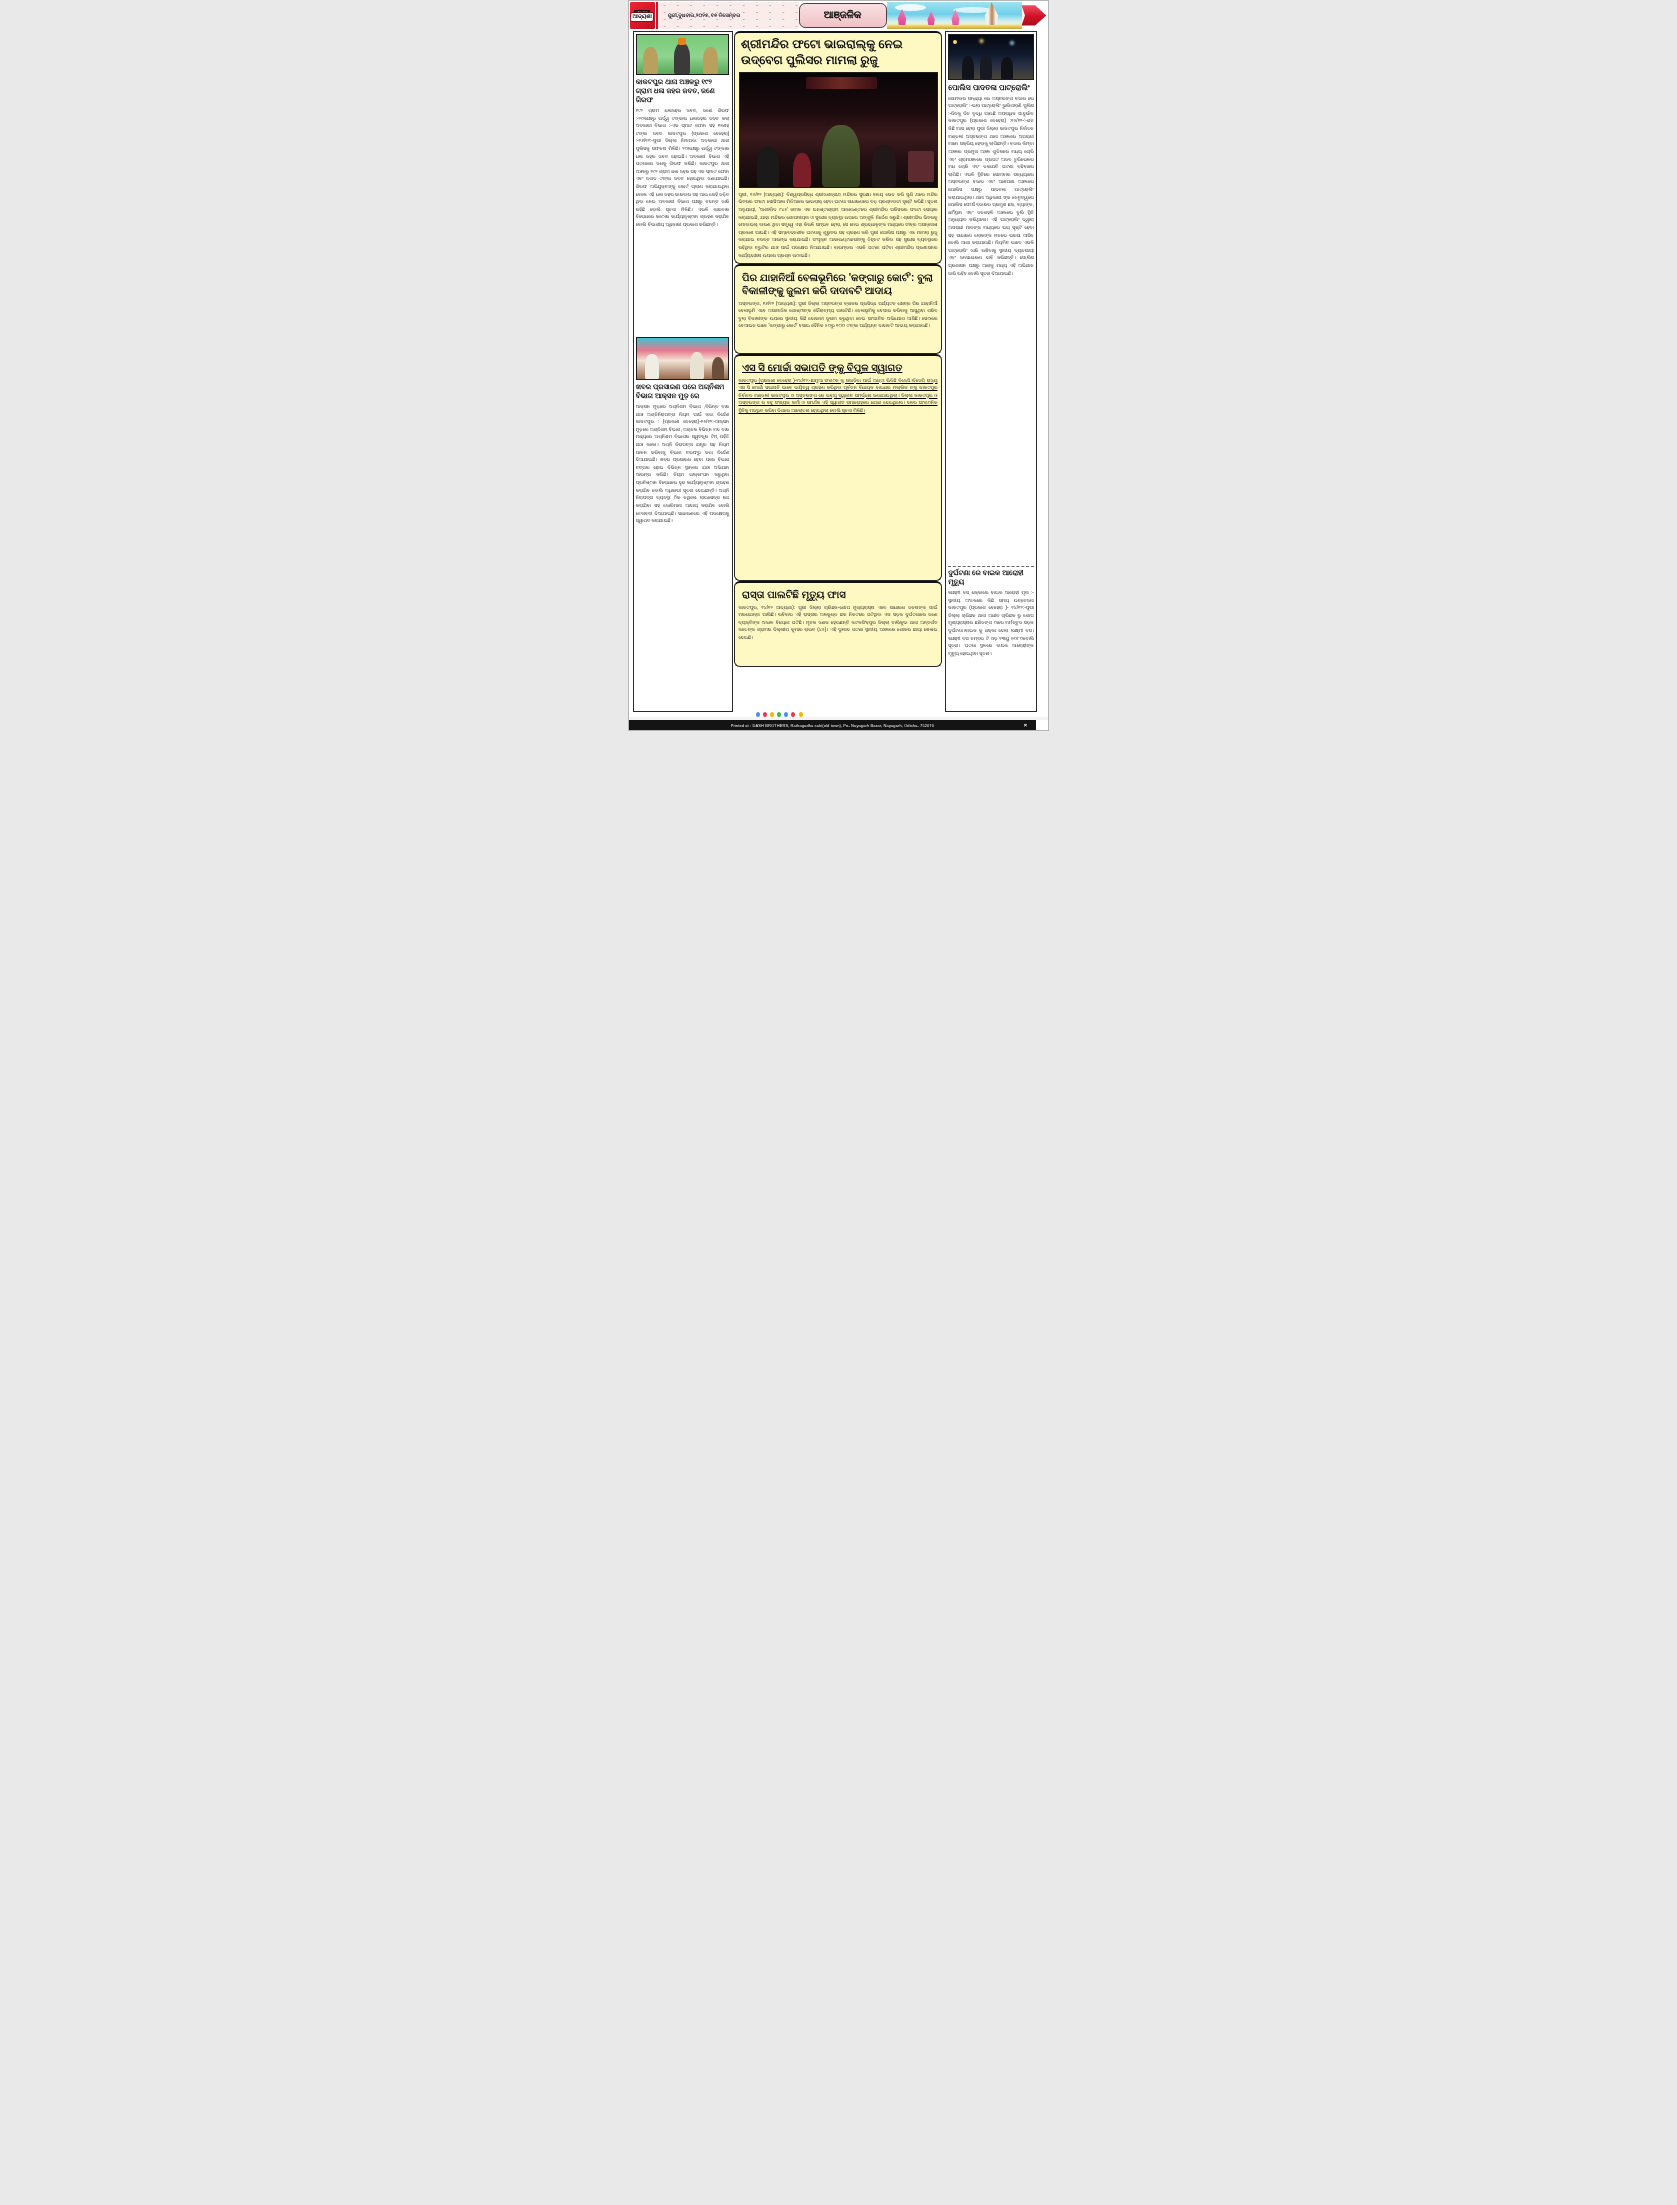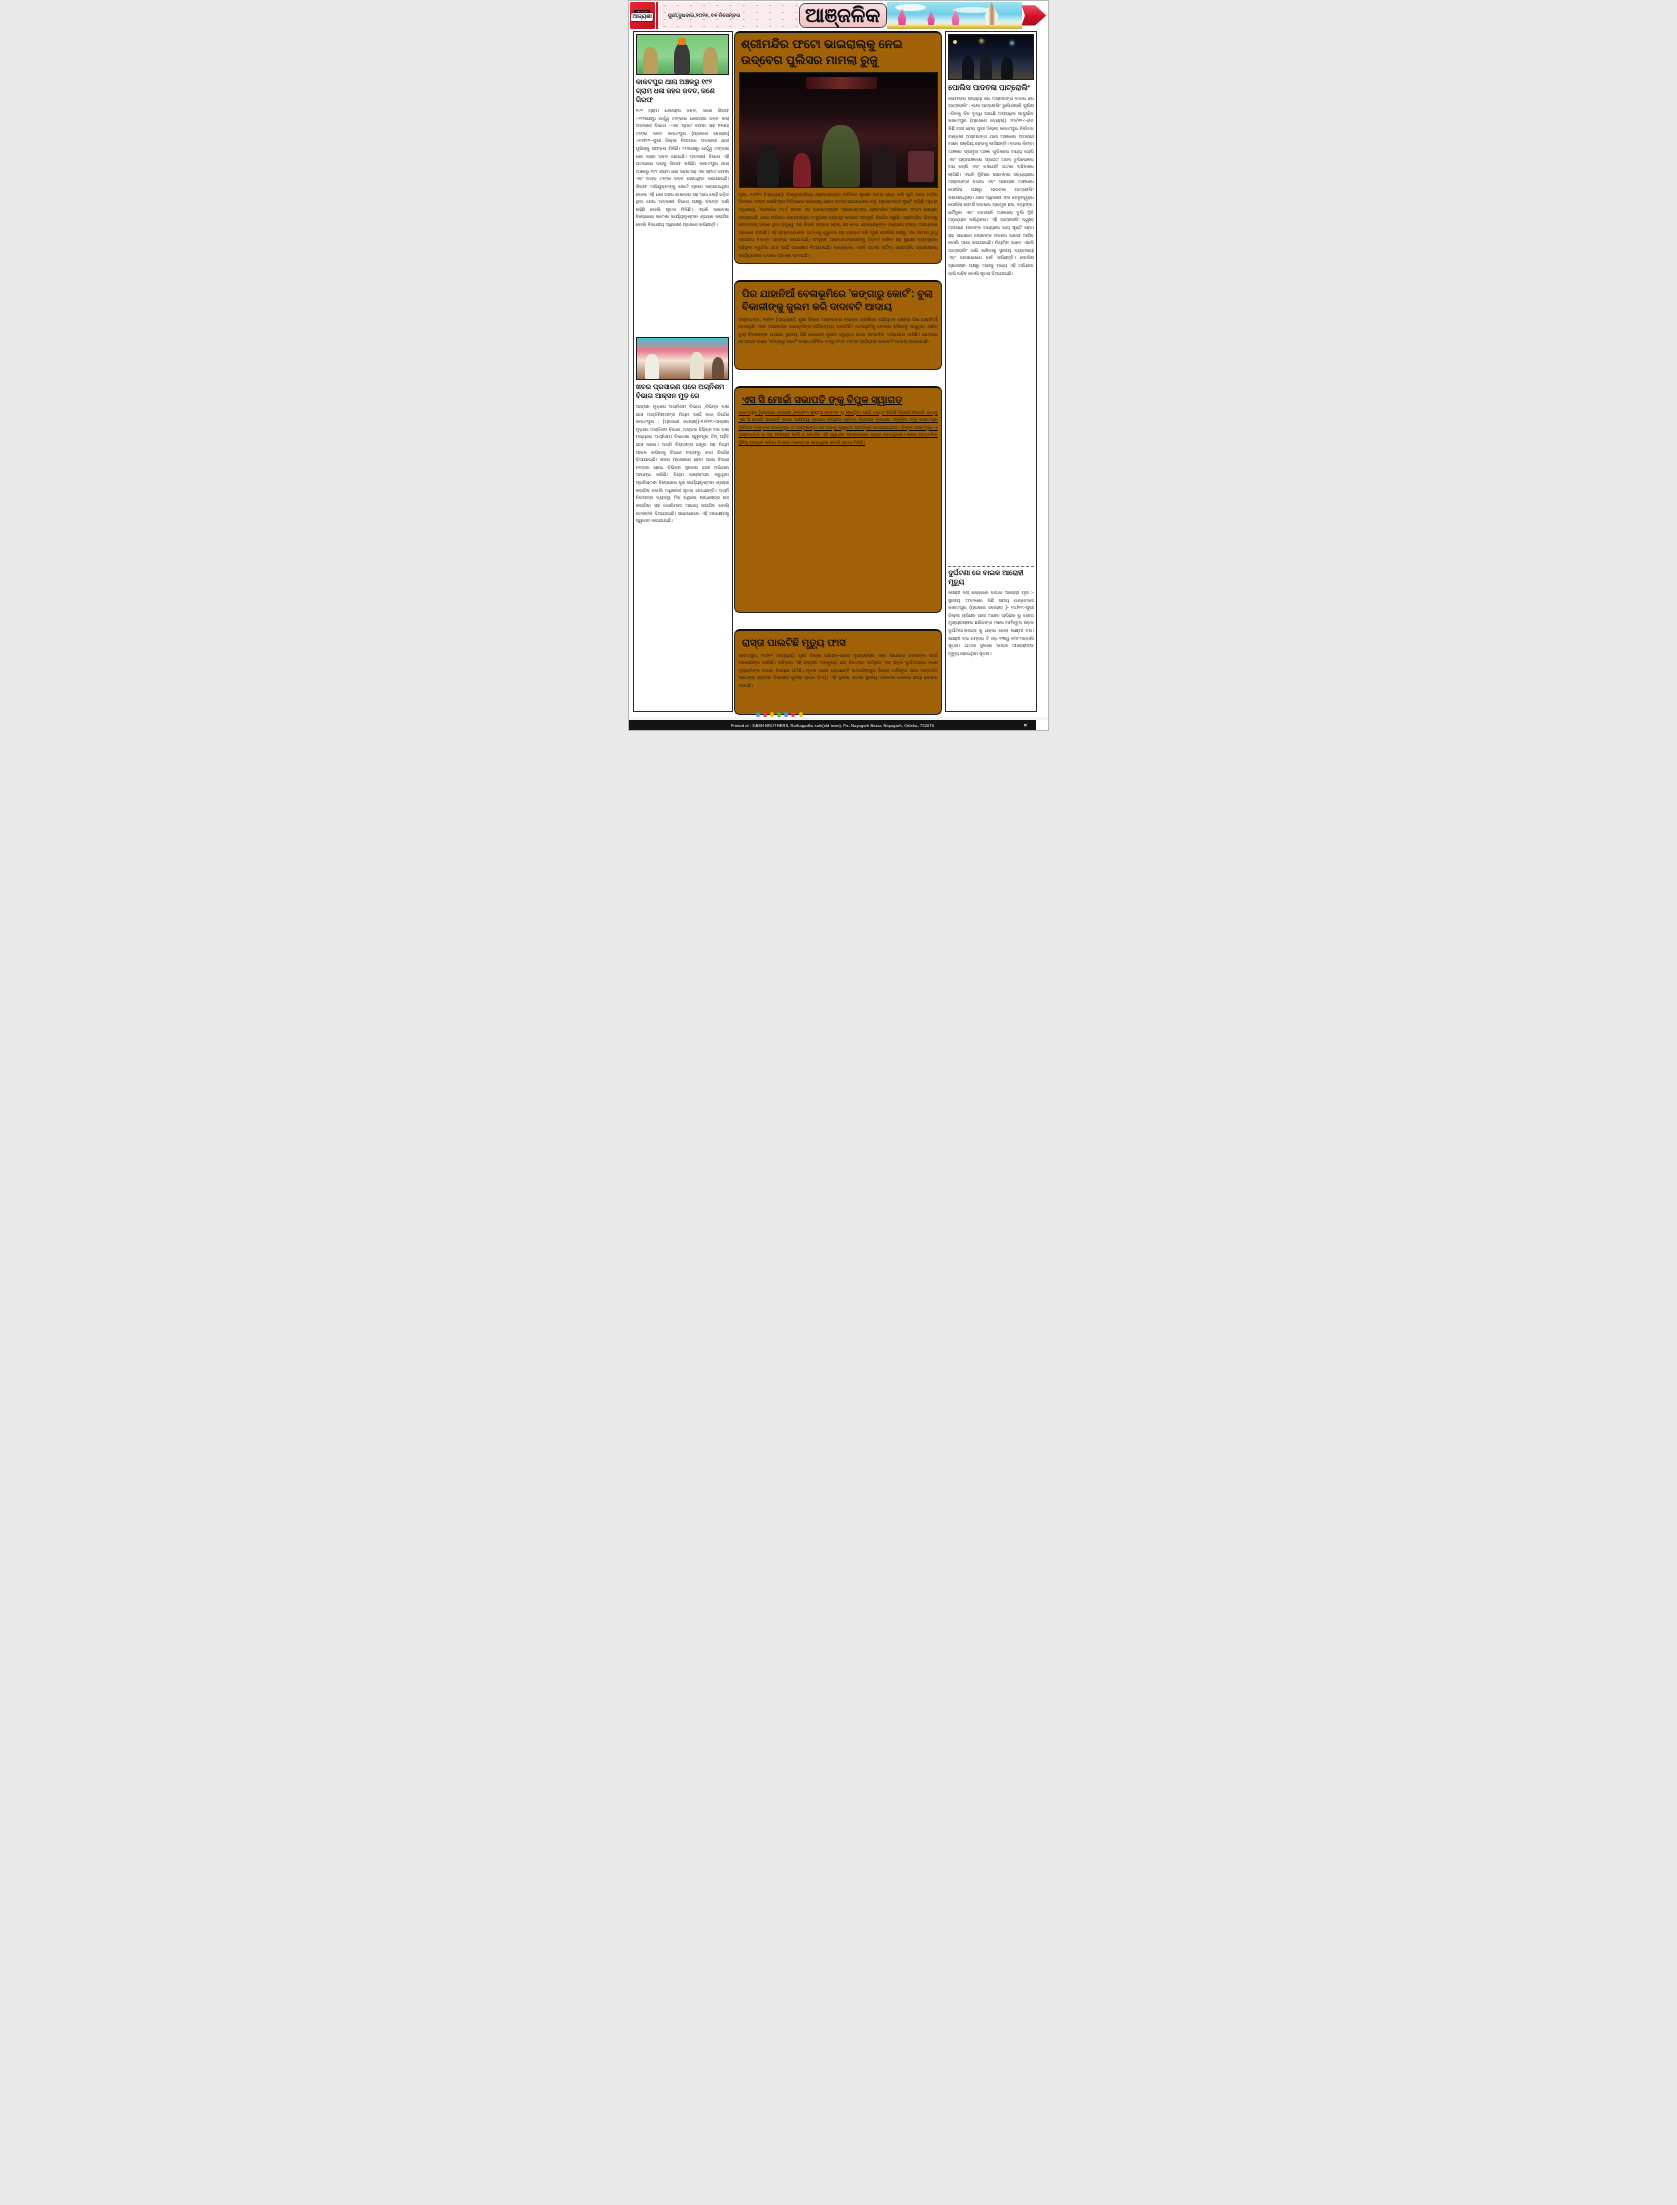--- a/index.html
+++ b/index.html
@@ -6,40 +6,40 @@
   .page{position:relative;width:419px;height:729px;margin:0 auto;background:#fff;border:0.4px solid #b5b5b5;overflow:hidden;}
   
   .masthead{position:absolute;top:0.9px;left:0.9px;right:0.9px;height:27px;display:flex;align-items:stretch;}
   .logo-box{width:25px;background:linear-gradient(135deg,#ef2533,#c00f20);display:flex;flex-direction:column;align-items:center;justify-content:center;border-radius:1.3px;}
   .logo-tag{background:#111;color:#fff;font-size:2px;letter-spacing:0.4px;padding:0.4px 1.8px;margin-bottom:0.4px;}
   .logo-inner{background:#fff;border-radius:1.3px;padding:0.4px 1.3px;font-weight:bold;font-size:5.7px;color:#0a0a0a;transform:skewX(-4deg);box-shadow:0 0 0 0.7px #7e0a14;}
   .red-stripe{width:2.2px;background:#d01423;margin-left:0.9px;}
   .dot-band{flex:1;background-color:#fbecec;background-image:radial-gradient(#b98f92 0.4px,transparent 0.6px);background-size:13.2px 7px;display:flex;align-items:center;position:relative;}
   .date-line{font-weight:bold;font-size:5.3px;color:#141414;margin-left:9.7px;white-space:nowrap;}
   .title-box{width:86px;margin:1.3px 0;border:0.9px solid #4a4040;border-radius:6.2px;background:linear-gradient(#f8dfe1,#f0c2c7);display:flex;align-items:center;justify-content:center;}
-  .page-title{font-size:20px;font-weight:bold;color:#0c0c0c;text-shadow:0.4px 0.4px 0 #9c8a8a;}
+  .page-title{font-size:10px;font-weight:bold;color:#0c0c0c;text-shadow:0.4px 0.4px 0 #9c8a8a;}
   .temple{width:135px;position:relative;overflow:hidden;background:linear-gradient(180deg,#9fe3f2 0%,#6fcfe8 45%,#cfeef5 70%,#e8f2d9 78%,#f4e48a 88%,#efd97a 100%);}
   .cloud{position:absolute;background:#ffffff;border-radius:50%;opacity:.85;}
   .spire{position:absolute;bottom:2.6px;clip-path:polygon(50% 0,78% 55%,70% 100%,30% 100%,22% 55%);}
   .temple-base{position:absolute;left:0;right:0;bottom:0;height:3.5px;background:linear-gradient(#f7e06e,#caa23c);}
   .arrow-cap{width:25.6px;position:relative;background:#fff;}
   .arrow{position:absolute;top:2.6px;bottom:2.6px;left:0;right:0.9px;background:linear-gradient(180deg,#f0566b,#d31127 55%,#a80d1d);clip-path:polygon(0 4%,55% 4%,100% 50%,55% 96%,0 96%,14% 50%);}
   
   .col{position:absolute;top:29.6px;background:#fff;}
   .col-border{border:0.7px solid #2b2b2b;}
   .col-left{left:3.5px;width:100px;height:681px;padding:2.2px;box-sizing:border-box;}
   .col-mid{left:105px;width:208px;height:681px;}
   .col-right{left:316px;width:92px;height:681px;padding:2.2px;box-sizing:border-box;}
   .photo{position:relative;width:100%;border:0.7px solid #1d1d1d;box-sizing:border-box;overflow:hidden;}
   .fig{position:absolute;border-radius:45% 45% 8% 8%;}
   .head-md{font-weight:bold;font-size:7px;line-height:1.28;color:#0b0b0b;margin:3.1px 0 2.2px;}
   .head-lg{font-weight:bold;font-size:12px;line-height:1.3;color:#0b0b0b;margin:1.8px 2.6px 3.5px;}
   .head-box{font-weight:bold;font-size:10px;line-height:1.3;color:#0b0b0b;margin:2.6px 3.5px;}
   .body-txt{font-size:4.7px;line-height:1.62;text-align:justify;color:#101010;margin:0.9px 0;}
-  .mid-box{border:0.9px solid #262626;border-top:2.6px solid #111;border-radius:5.7px;margin-bottom:16px;padding:2.6px 3.5px;box-sizing:border-box;background:#a16207;}
+  .mid-box{border:0.9px solid #262626;border-top:2.6px solid #111;border-radius:5.7px;margin-bottom:0;padding:2.6px 3.5px;box-sizing:border-box;background:#fef9c3;}
   .dashed-sep{border-top:0.9px dashed #666;margin:3.5px 0 1.8px;}
   
   .pager{position:absolute;left:127px;top:711px;display:flex;gap:3.1px;}
   .pager span{width:4px;height:5.3px;border-radius:50%;display:inline-block;}
   .foot-grey{position:absolute;left:0;right:0;bottom:9.7px;height:3.5px;background:#f4f4f4;}
   .foot-bar{position:absolute;left:0;right:12.3px;bottom:0;height:9.7px;background:#141414;display:flex;align-items:center;justify-content:center;}
   .printed{color:#f2f2f2;font-size:4px;letter-spacing:0.1px;}
   .close-x{position:absolute;right:21px;bottom:1.8px;color:#fff;font-size:5.7px;font-weight:bold;cursor:pointer;}
 </style>
 </head>

